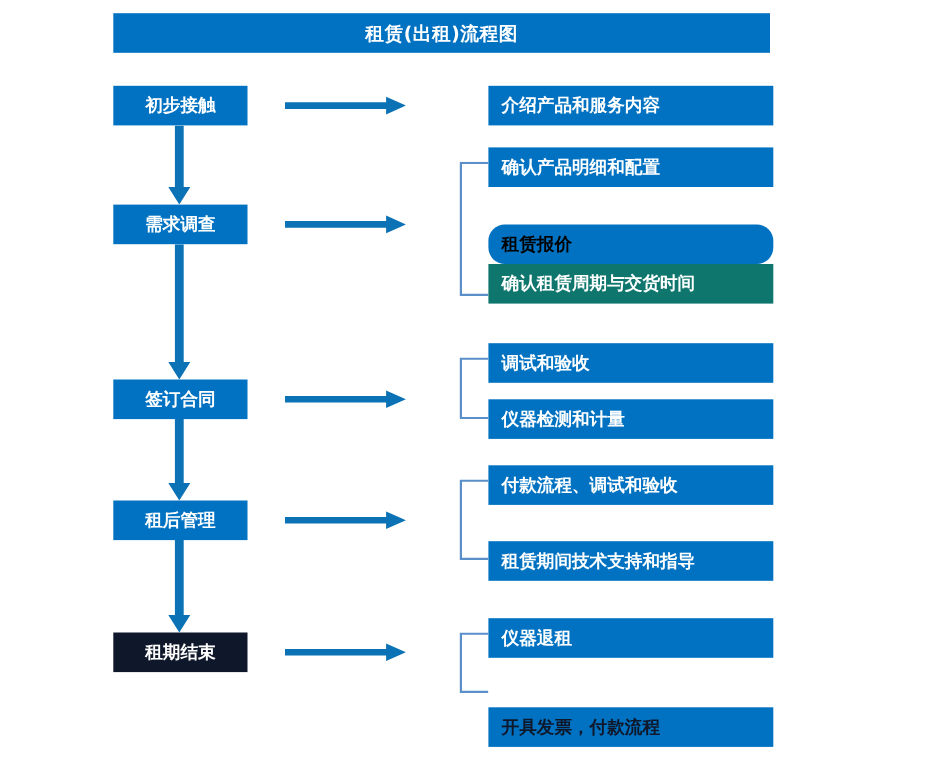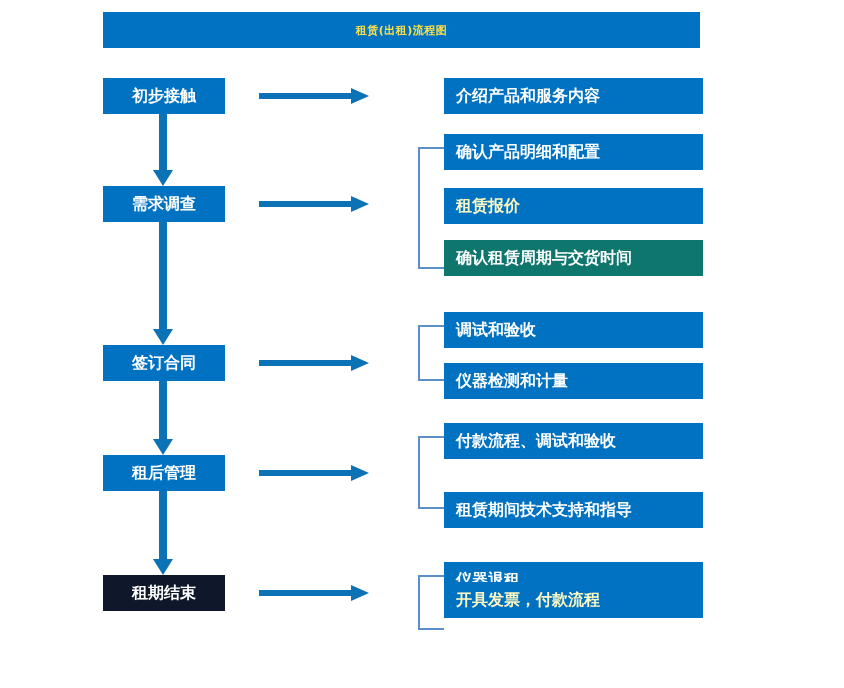--- a/index.html
+++ b/index.html
@@ -21,22 +21,22 @@
     height: 688px;
   }
   
   .title-bar {
     position: absolute;
     left: 103px;
     top: 12px;
     width: 597px;
     height: 36px;
     background: #0072c1;
-    color: #fde047;
-    font-size: 11px;
+    color: #ffffff;
+    font-size: 17px;
     font-weight: bold;
     display: flex;
     align-items: center;
     justify-content: center;
     letter-spacing: 0.5px;
   }
   
   .box {
     position: absolute;
     background: #0072c1;
@@ -142,39 +142,39 @@
         <span>租期结束</span>
       </div>
     </div>
   <div id="layer-details">
       <div class="box detail-box" style="top: 78px; background: rgb(0, 114, 193); color: rgb(255, 255, 255);">
         <span>介绍产品和服务内容</span>
       </div>
       <div class="box detail-box" style="top: 134px; background: rgb(0, 114, 193); color: rgb(255, 255, 255);">
         <span>确认产品明细和配置</span>
       </div>
-      <div class="box detail-box" style="top: 188px; background: rgb(0, 114, 193); color: #fef9c3;">
+      <div class="box detail-box" style="top: 204px; background: rgb(0, 114, 193); color: #000000; border-radius: 15px;">
         <span>租赁报价</span>
       </div>
       <div class="box detail-box" style="top: 240px; background: #0f766e; color: rgb(255, 255, 255);">
         <span>确认租赁周期与交货时间</span>
       </div>
       <div class="box detail-box" style="top: 312px; background: rgb(0, 114, 193); color: rgb(255, 255, 255);">
         <span>调试和验收</span>
       </div>
       <div class="box detail-box" style="top: 363px; background: rgb(0, 114, 193); color: rgb(255, 255, 255);">
         <span>仪器检测和计量</span>
       </div>
       <div class="box detail-box" style="top: 423px; background: rgb(0, 114, 193); color: rgb(255, 255, 255);">
         <span>付款流程、调试和验收</span>
       </div>
       <div class="box detail-box" style="top: 492px; background: rgb(0, 114, 193); color: rgb(255, 255, 255);">
         <span>租赁期间技术支持和指导</span>
       </div>
       <div class="box detail-box" style="top: 562px; background: rgb(0, 114, 193); color: rgb(255, 255, 255);">
         <span>仪器退租</span>
       </div>
-      <div class="box detail-box" style="top: 582px; background: rgb(0, 114, 193); color: #fef9c3;">
+      <div class="box detail-box" style="top: 643px; background: rgb(0, 114, 193); color: #0f172a;">
         <span>开具发票，付款流程</span>
       </div>
     </div>
 
 </div>
 
 </body></html>

